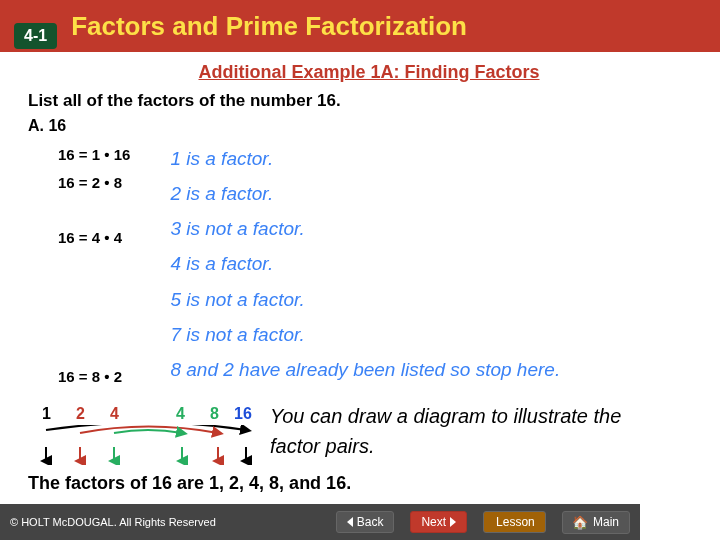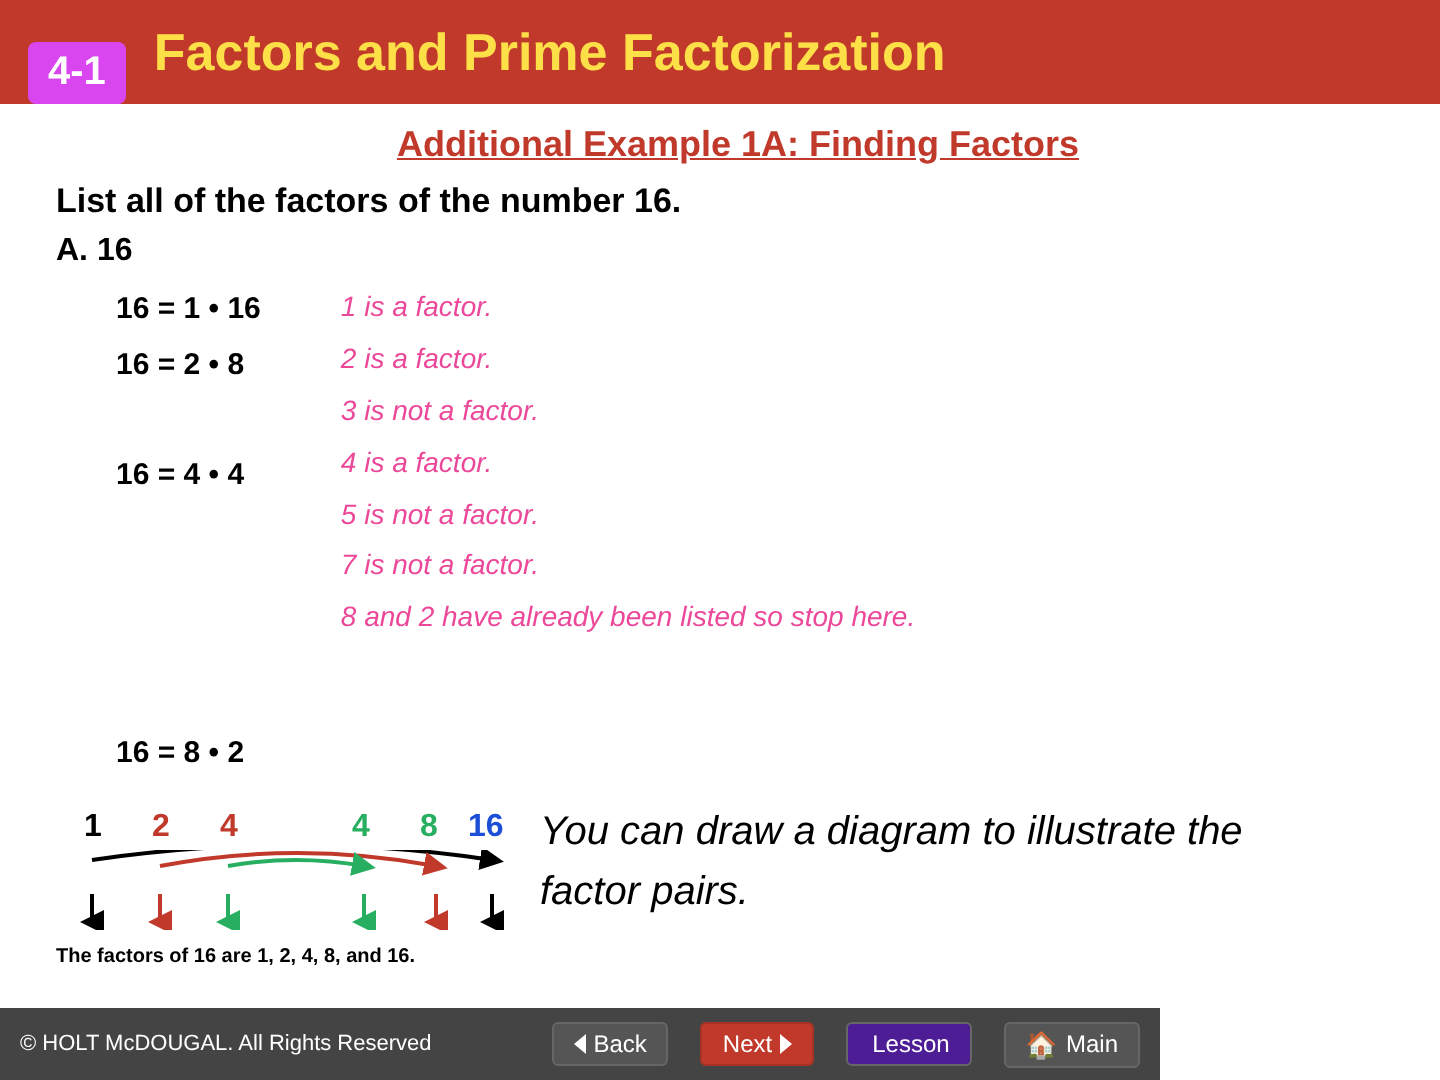--- a/index.html
+++ b/index.html
@@ -14,24 +14,24 @@
     
     .header {
       background: #c0392b;
       color: white;
       display: flex;
       align-items: center;
       padding: 8px 14px;
       height: 52px;
     }
     .header-badge {
-      background: #d946ef;
+      background: #14532d;
       color: white;
       font-weight: bold;
-      font-size: 20px;
+      font-size: 16px;
       padding: 4px 10px;
       margin-right: 14px;
       border-radius: 4px;
       margin-top: 20px;
     }
     .header-title {
       font-size: 26px;
       font-weight: bold;
       color: #fde047;
     }
@@ -73,23 +73,23 @@
     }
 
     .equations {
       font-size: 15px;
       font-weight: bold;
       color: #000;
       line-height: 1.85;
     }
 
     .factors-list {
-      font-size: 14px;
+      font-size: 19px;
       font-style: italic;
-      color: #ec4899;
+      color: #3b82f6;
       line-height: 1.85;
     }
 
     
     .number-line-section {
       display: flex;
       flex-direction: row;
       align-items: flex-start;
       margin-left: 10px;
       margin-bottom: 8px;
@@ -128,39 +128,39 @@
     .diagram-text {
       font-size: 20px;
       font-style: italic;
       color: #000;
       margin-left: 12px;
       margin-top: 0;
       line-height: 1.5;
     }
 
     .conclusion {
-      font-size: 10px;
+      font-size: 18px;
       font-weight: bold;
       color: #000;
       margin-top: 6px;
       margin-bottom: 6px;
     }
 
     
     .footer {
       background: #444;
       height: 36px;
       display: flex;
       align-items: center;
       justify-content: space-between;
       padding: 0 10px;
       position: absolute;
       bottom: 0;
       left: 0;
-      width: 580px;
+      width: 640px;
     }
 
     .footer-copy {
       color: white;
       font-size: 11px;
     }
 
     .footer-buttons {
       display: flex;
       gap: 16px;
@@ -197,21 +197,21 @@
       border-bottom: 5px solid transparent;
       border-left: 6px solid white;
     }
 
     .footer-btn.next-btn {
       background: #c0392b;
       border-color: #a93226;
     }
 
     .footer-btn.lesson-btn {
-      background: #4c1d95;
+      background: #a16207;
       padding-left: 12px;
     }
 
     .footer-btn.main-btn {
       background: #555;
     }
 
     .house-icon {
       font-size: 13px;
     }

